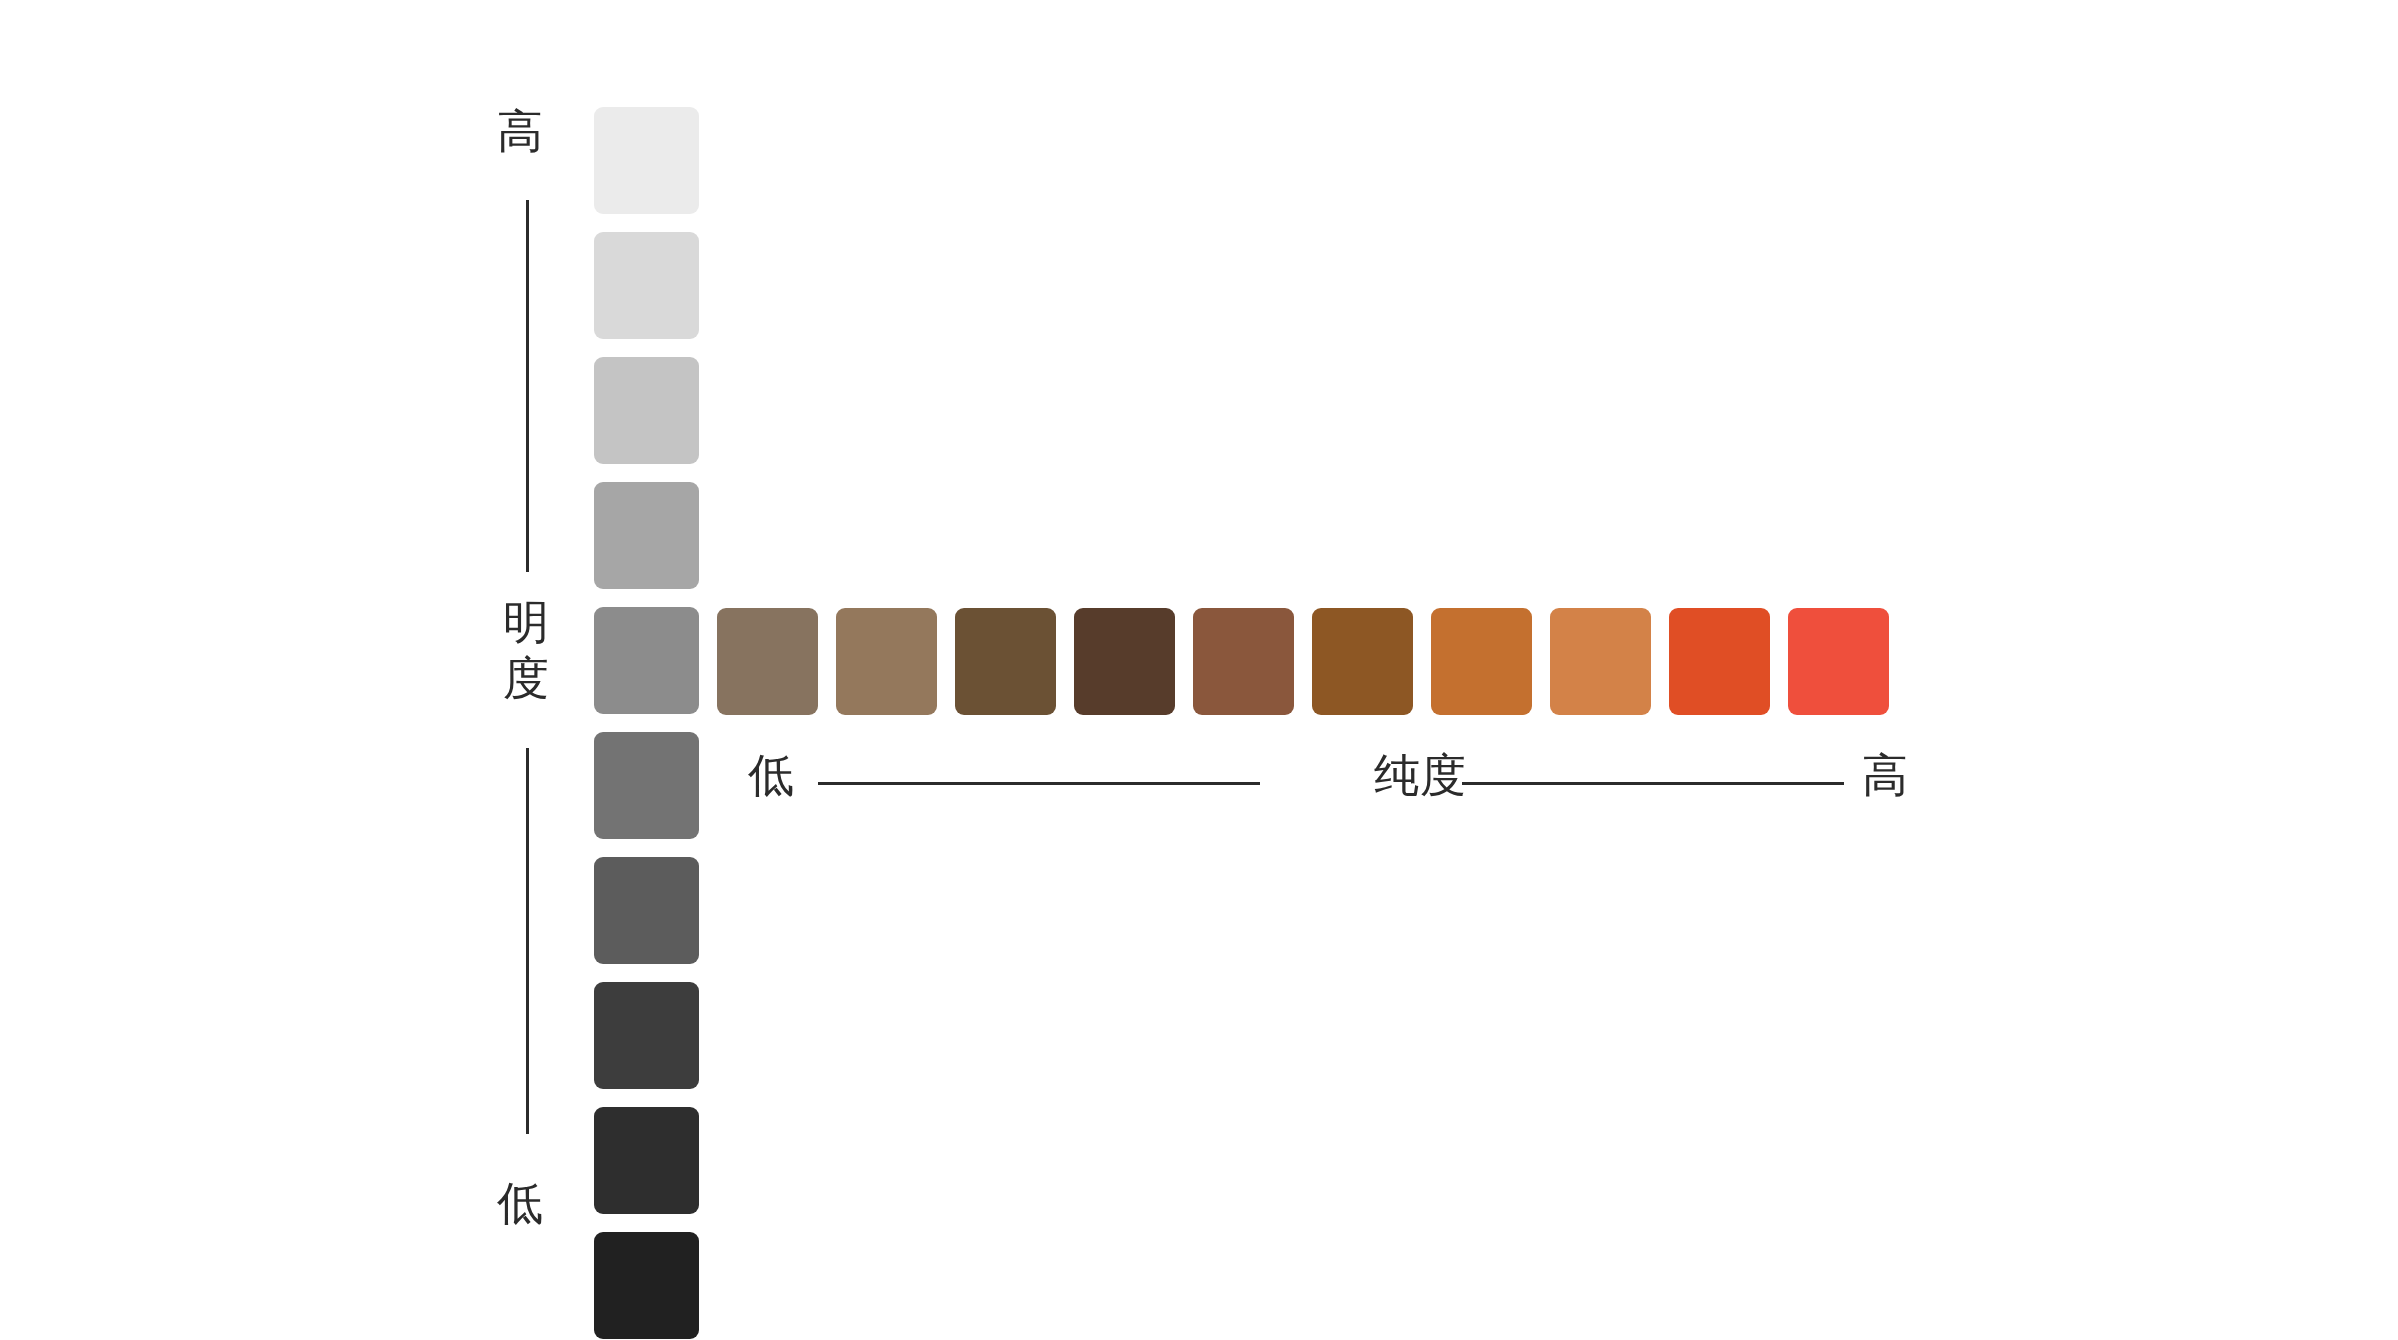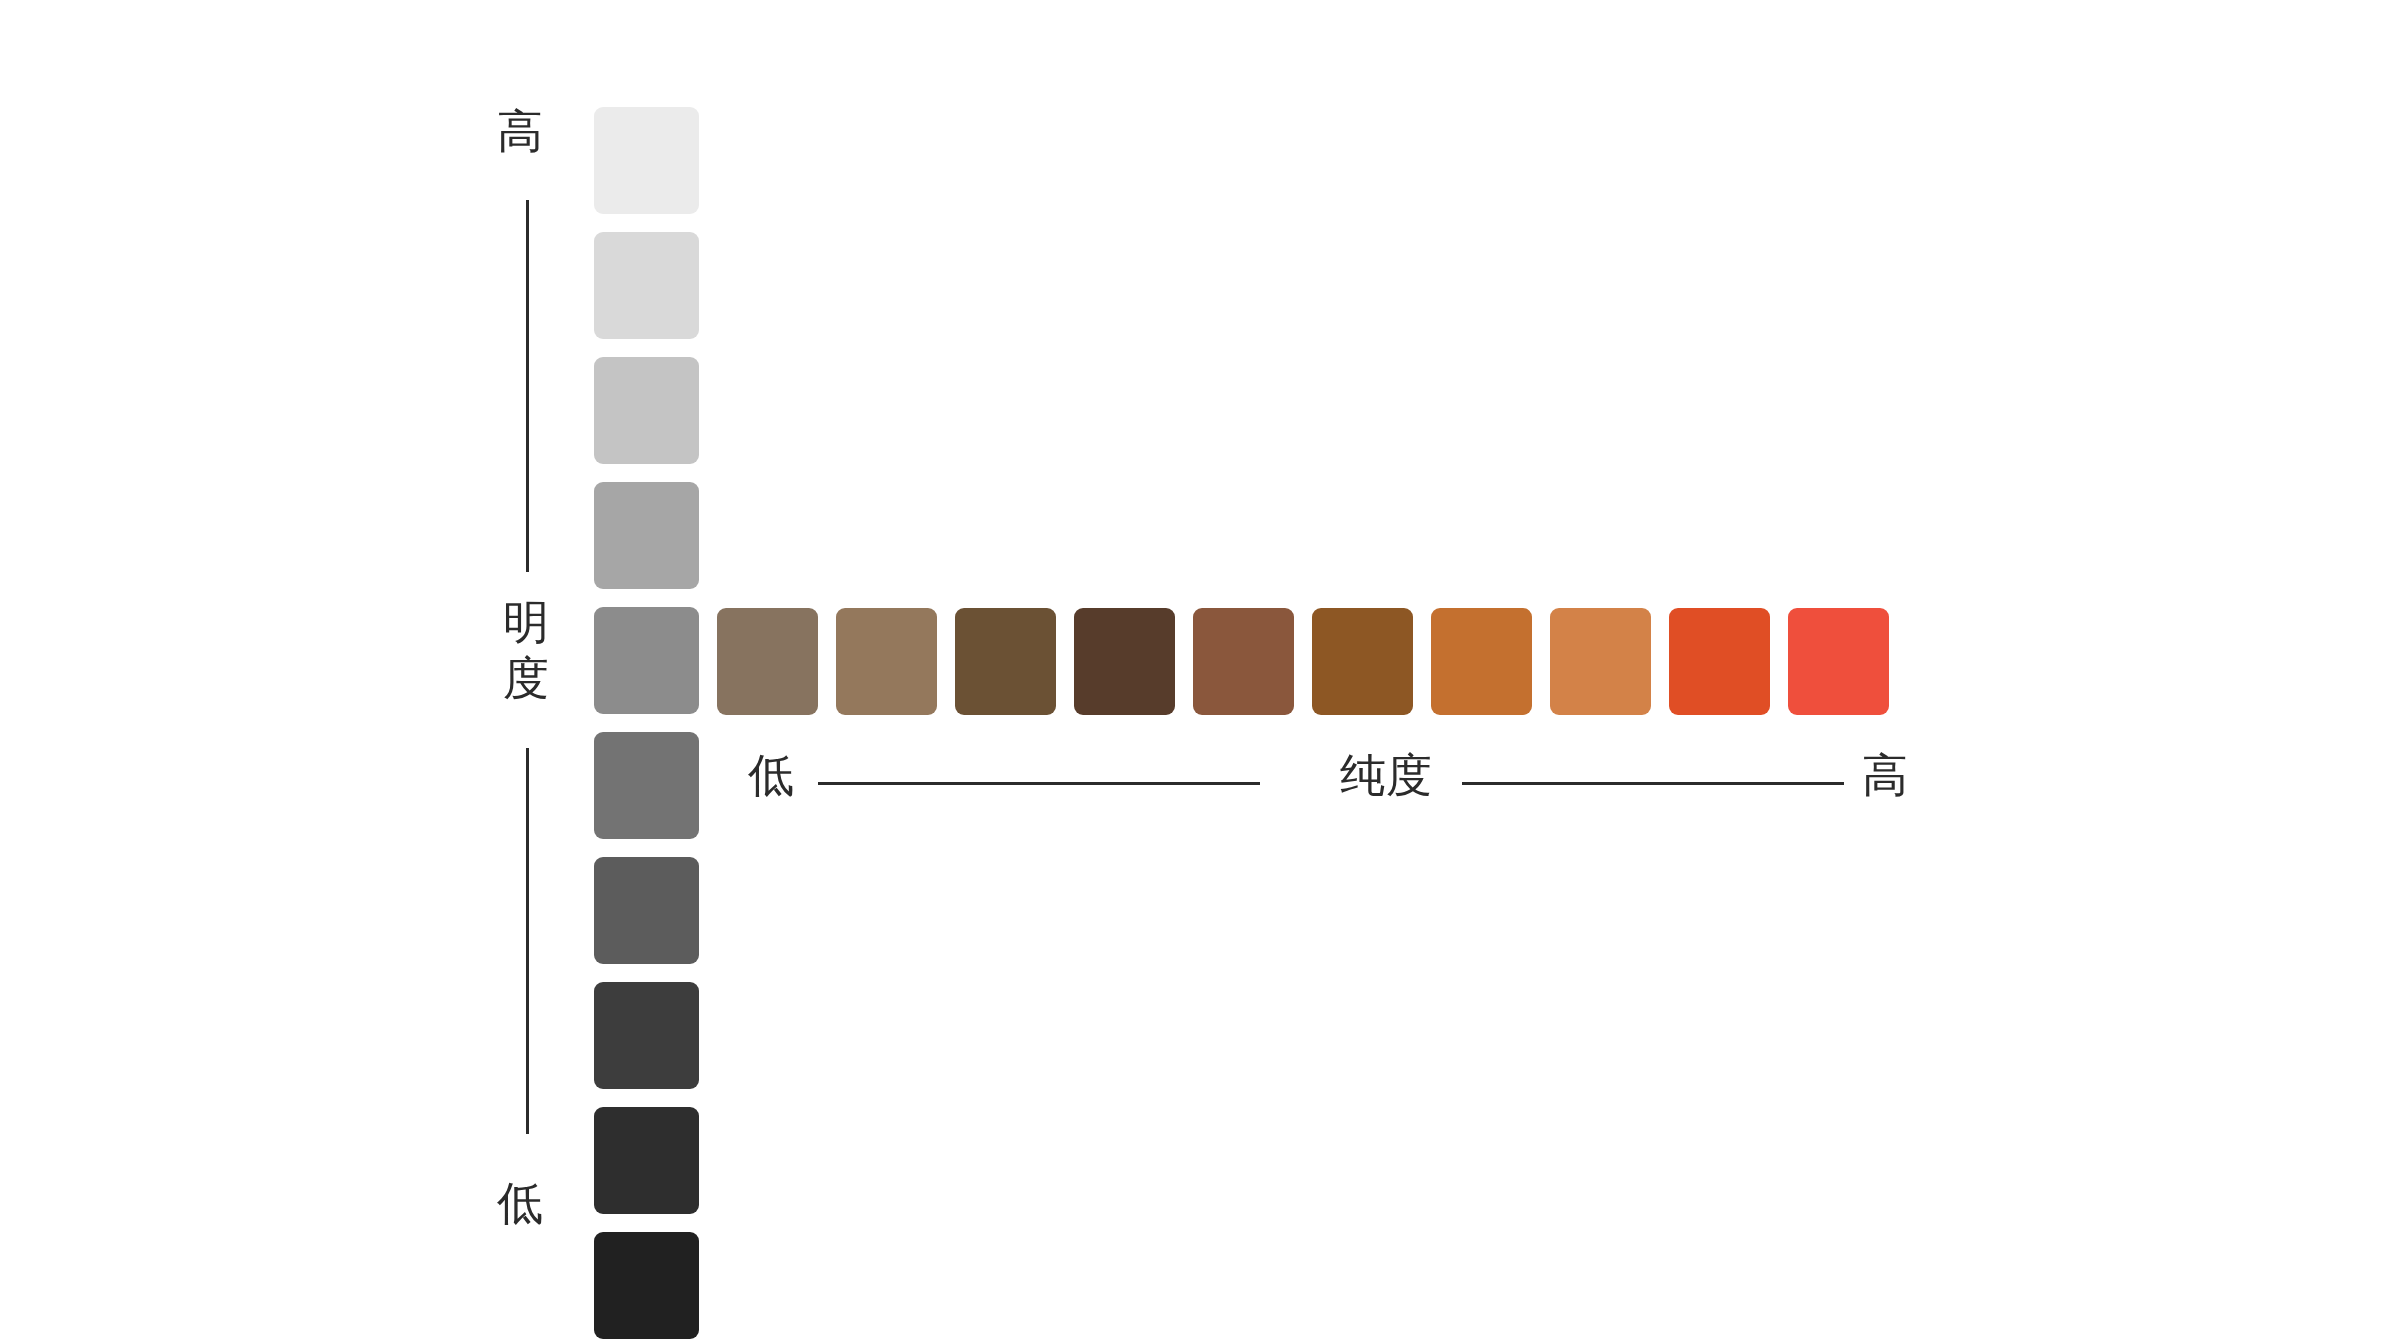--- a/index.html
+++ b/index.html
@@ -50,21 +50,21 @@
     width: 3px;
     background: #2b2b2b;
     left: 526px;
   }
   #v-rule-top    { top: 200px;  height: 372px; }
   #v-rule-bottom { top: 748px;  height: 386px; }
 
   
 
   #chroma-low-label  { left: 748px;  top: 752px; }
-  #chroma-axis-title { left: 1340px; top: 752px; }
+  #chroma-axis-title { left: 1374px; top: 752px; }
   #chroma-high-label { left: 1862px; top: 752px; }
 
   .h-rule {
     position: absolute;
     height: 3px;
     background: #2b2b2b;
     top: 782px;
   }
   #h-rule-left  { left: 818px;  width: 442px; }
   #h-rule-right { left: 1462px; width: 382px; }

